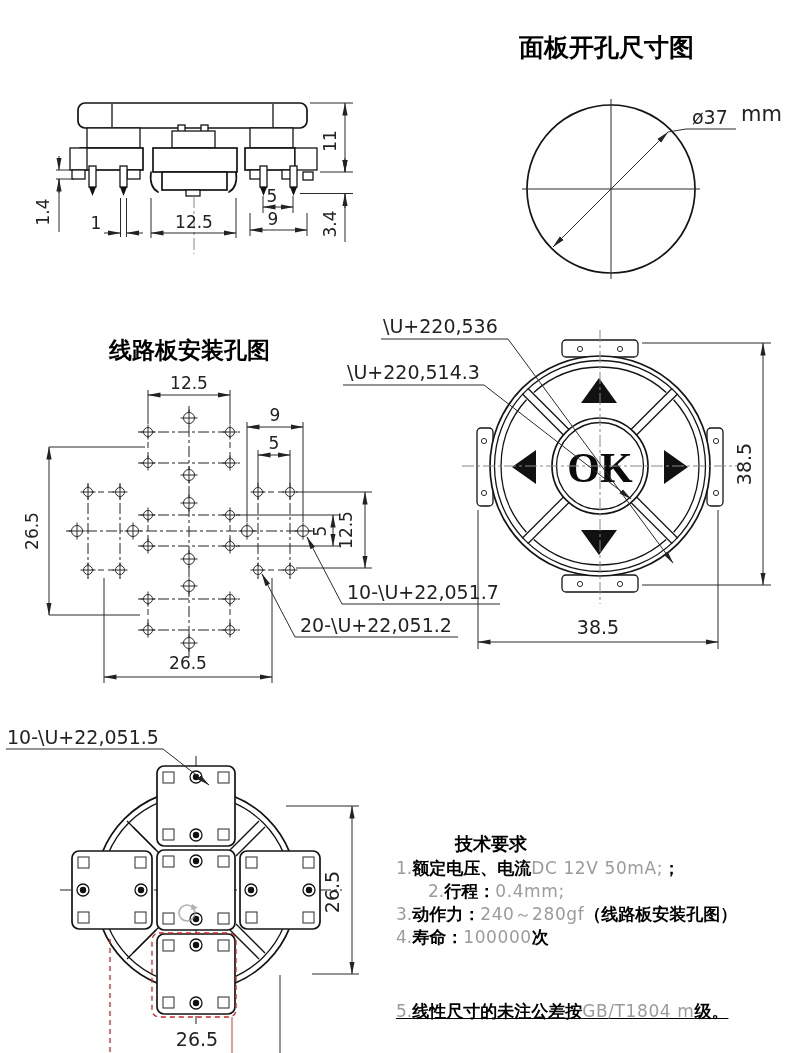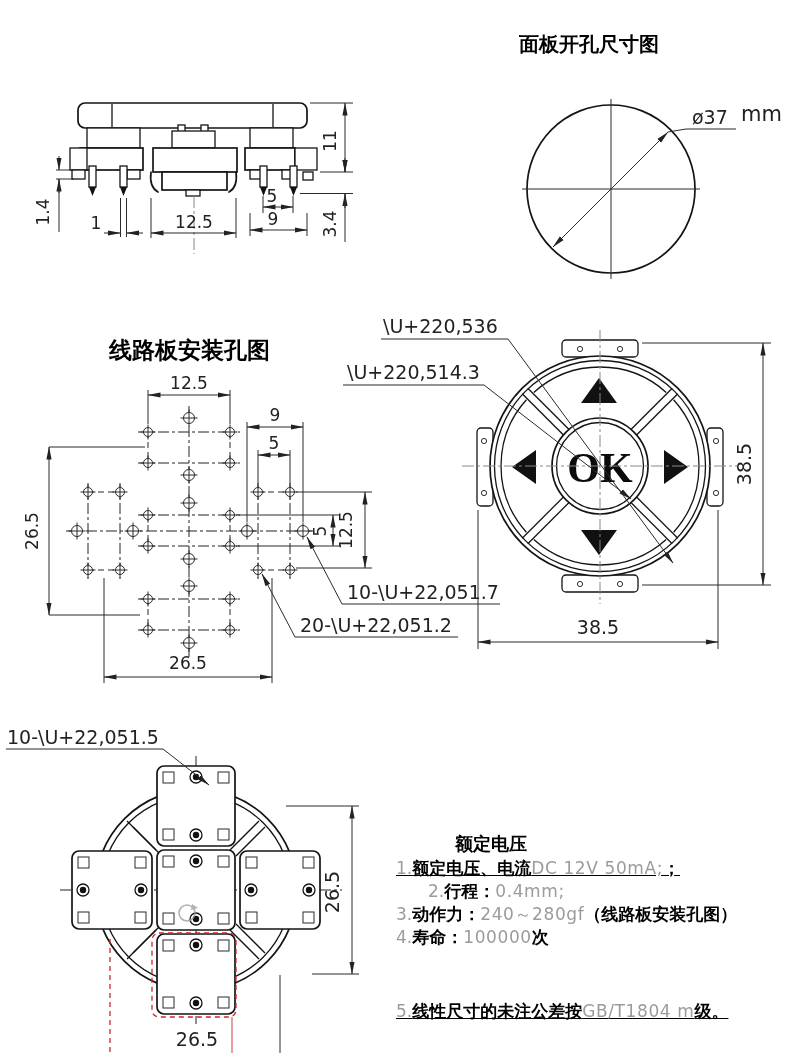--- a/index.html
+++ b/index.html
@@ -376,28 +376,28 @@
 
     <line x1="286" y1="806" x2="359" y2="806" class="tn"></line>
     <line x1="312" y1="974" x2="359" y2="974" class="tn"></line>
     <line x1="352" y1="806" x2="352" y2="974" class="tn dim"></line>
     <text class="dt2" transform="rotate(-90 339 892)" x="339" y="892" text-anchor="middle">26.5</text>
 
     <text class="dt2" x="197" y="1046" text-anchor="middle">26.5</text>
   </g>
 </svg>
 
-<div class="abs ttl" style="left:519px;top:31px;font-size:20px;">面板开孔尺寸图</div>
+<div class="abs ttl" style="left:519px;top:31px;font-size:25px;">面板开孔尺寸图</div>
 
 <div class="abs ttl" style="left:109px;top:335px;font-size:23px;">线路板安装孔图</div>
 
 <div>
-  <div class="abs ttl" style="left:455px;top:832px;font-size:18px;">额定电压</div>
-
-  <div class="tech-line" style="top:857px;text-decoration:underline;">
+  <div class="abs ttl" style="left:455px;top:832px;font-size:18px;">技术要求</div>
+
+  <div class="tech-line" style="top:857px;">
     <span class="tn-num">1.</span><span class="tn-bold">额定电压、电流</span><span class="tn-val">DC 12V 50mA;</span><span class="tn-bold">；</span>
   </div>
   <div class="tech-line" style="top:880px;margin-left:32px;">
     <span class="tn-num">2.</span><span class="tn-bold">行程：</span><span class="tn-val">0.4mm;</span><span class="tn-bold"></span>
   </div>
   <div class="tech-line" style="top:903px;">
     <span class="tn-num">3.</span><span class="tn-bold">动作力：</span><span class="tn-val">240～280gf</span><span class="tn-bold">（线路板安装孔图）</span>
   </div>
   <div class="tech-line" style="top:926px;">
     <span class="tn-num">4.</span><span class="tn-bold">寿命：</span><span class="tn-val">100000</span><span class="tn-bold">次</span>

